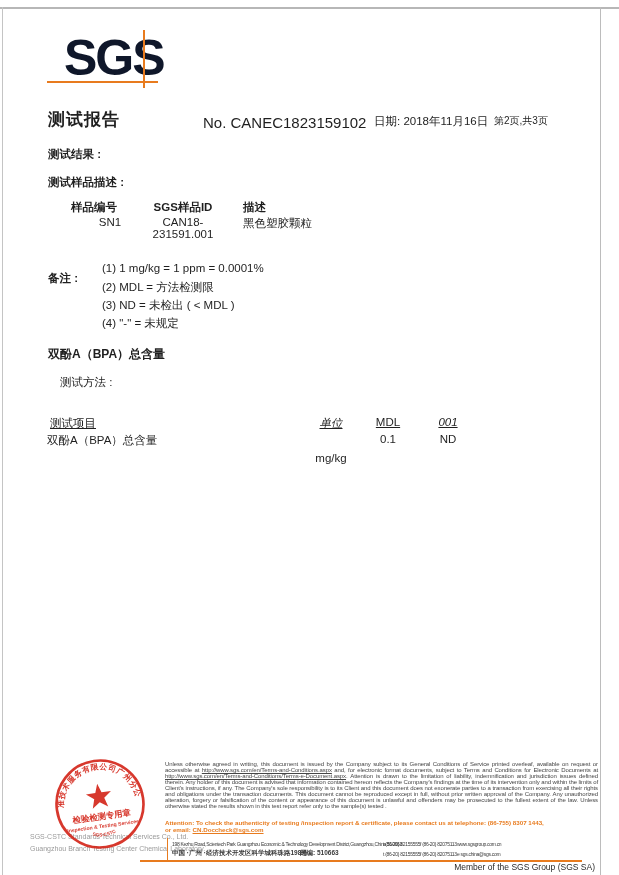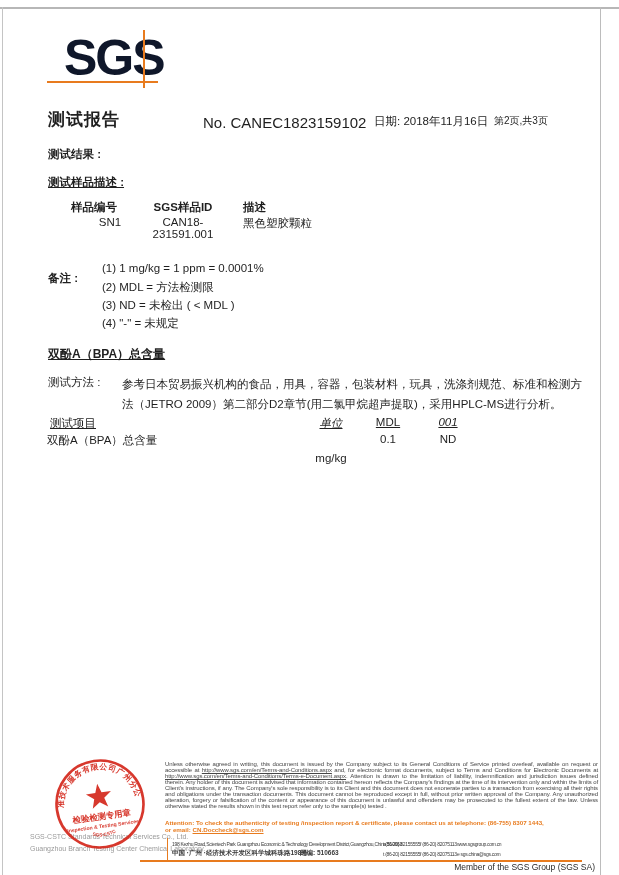--- a/index.html
+++ b/index.html
@@ -17,21 +17,21 @@
   .sgs-logo { left:64px; top:34px; font-size:50px; font-weight:bold; color:#0f172a; letter-spacing:-2px; line-height:48px; }
   .logo-hline { left:47px; top:81px; width:111px; height:2px; background:#e87b1e; }
   .logo-vline { left:143px; top:30px; width:2px; height:58px; background:#e87b1e; }
 
   .report-title { left:48px; top:108px; font-size:17px; font-weight:bold; letter-spacing:1px; }
   .report-no   { left:203px; top:114px; font-size:15px; }
   .report-date { left:374px; top:114px; font-size:11.5px; }
   .page-info   { left:494px; top:114px; font-size:10px; }
 
   .sec-label { font-size:11.5px; font-weight:bold; }
-  .underlined { text-decoration:underline; }
+  .underlined { }
 
   .st-h, .st-c { font-size:11.5px; }
   .st-h { font-weight:bold; }
   .ctr { text-align:center; }
 
   .note-line { font-size:11.5px; }
 
   .method-text { left:122px; top:374px; width:466px; font-size:11.5px; line-height:20px; }
 
   .rt-underline { text-decoration:underline; }
@@ -80,25 +80,21 @@
     <div class="abs st-c" style="left:243px; top:216px;">黑色塑胶颗粒</div>
   </div>
 
   <div class="abs sec-label" style="left:48px; top:230px;margin-top:41px;">备注 :</div>
   <div class="abs note-line" style="left:102px; top:262px;">(1) 1 mg/kg = 1 ppm = 0.0001%</div>
   <div class="abs note-line" style="left:102px; top:280px;">(2) MDL = 方法检测限</div>
   <div class="abs note-line" style="left:102px; top:298px;">(3) ND = 未检出 ( &lt; MDL )</div>
   <div class="abs note-line" style="left:102px; top:316px;">(4) "-" = 未规定</div>
 
   <div class="abs sec-label underlined" style="left:48px; top:346px; font-size:12px;">双酚A（BPA）总含量</div>
-  <div class="abs" style="left:48px; top:375px; font-size:11.5px;text-align:right;">测试方法 :</div>
-  <div class="abs method-text">
-    <div>参考日本贸易振兴机构的食品，用具，容器，包装材料，玩具，洗涤剂规范、标准和检测方</div>
-    <div>法（JETRO 2009）第二部分D2章节(用二氯甲烷超声提取)，采用HPLC-MS进行分析。</div>
-  </div>
+  <div class="abs" style="left:60px; top:375px; font-size:11.5px;text-align:right;">测试方法 :</div>
 
   <div>
     <div class="abs st-c rt-underline" style="left:50px;  top:416px;">测试项目</div>
     <div class="abs st-c rt-underline italic ctr" style="left:306px; top:416px; width:50px;text-decoration:underline;">单位</div>
     <div class="abs st-c rt-underline ctr" style="left:364px; top:416px; width:48px;">MDL</div>
     <div class="abs st-c rt-underline italic ctr" style="left:426px; top:416px; width:44px;">001</div>
     <div class="abs st-c" style="left:47px;  top:433px;">双酚A（BPA）总含量</div>
     <div class="abs st-c ctr" style="left:306px; top:452px; width:50px;">mg/kg</div>
     <div class="abs st-c ctr" style="left:364px; top:433px; width:48px;">0.1</div>
     <div class="abs st-c ctr" style="left:426px; top:433px; width:44px;">ND</div>

